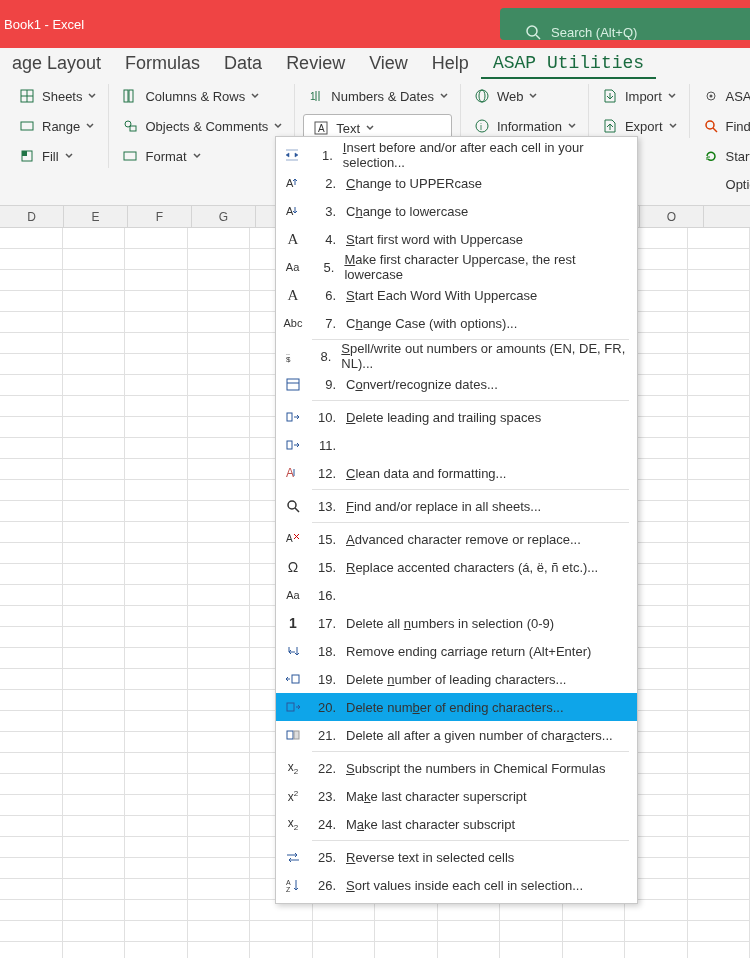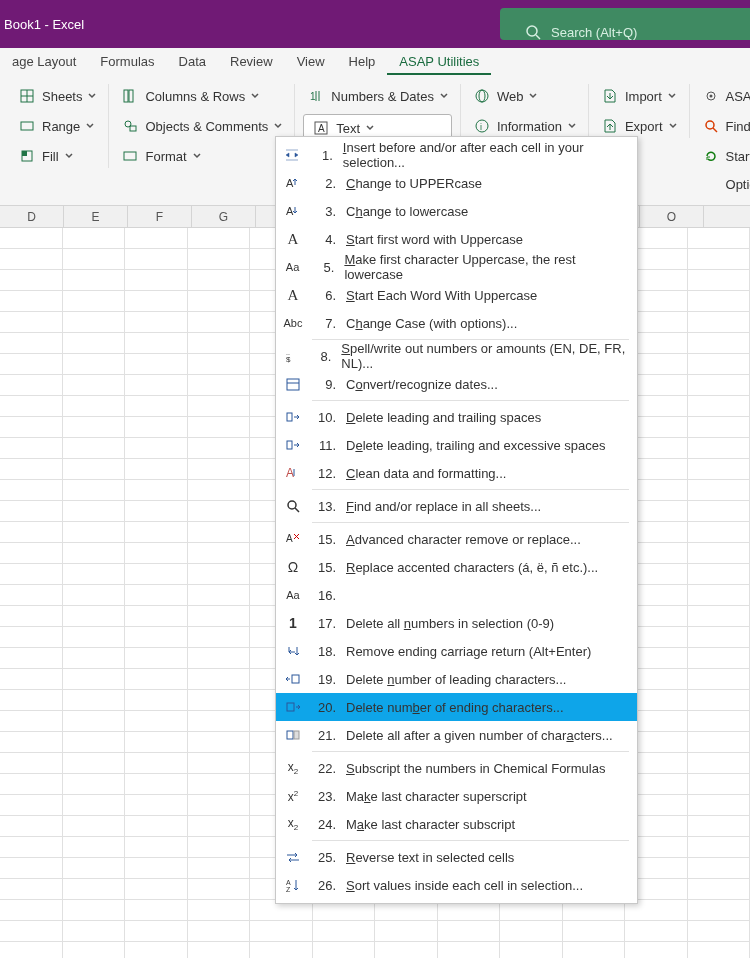--- a/index.html
+++ b/index.html
@@ -1,27 +1,27 @@
 <!DOCTYPE html>
 <html><head>
 <meta charset="utf-8">
 <style>
   * { box-sizing: border-box; margin: 0; padding: 0; font-family: "Segoe UI", Arial, sans-serif; }
   html, body { width: 750px; height: 958px; overflow: hidden; background: #fff; }
 
   
-  .titlebar { height: 48px; background: #701a75; display: flex; align-items: center; color: #fff; }
+  .titlebar { height: 48px; background: #ef4444; display: flex; align-items: center; color: #fff; }
   .titlebar .title { font-size: 13px; padding-left: 4px; }
   .searchbox { margin-left: auto; margin-right: 0; width: 250px; height: 32px; background: #3f8a62; border-top-left-radius: 4px; border-bottom-left-radius: 4px; display: flex; align-items: flex-end; padding: 0 25px; color: #d7efe2; font-size: 13px; gap: 10px; }
   .searchbox svg { width: 16px; height: 16px; }
 
   
-  .tabs { height: 30px; background: #f5f5f5; display: flex; align-items: flex-start; padding-left: 0; font-size: 13px; color: #444; border-bottom: 0; }
+  .tabs { height: 30px; background: #f5f5f5; display: flex; align-items: center; padding-left: 0; font-size: 18px; color: #444; border-bottom: 0; }
   .tab { padding: 6px 12px 6px; cursor: pointer; }
-  .tab.active { color: #1a6b3f; border-bottom: 2px solid #1a6b3f; padding-bottom: 4px; font-weight: 400; }
+  .tab.active { color: #1a6b3f; border-bottom: 2px solid #1a6b3f; padding-bottom: 4px; font-weight: 400; font-family: Liberation Mono, monospace; }
 
   
   .ribbon { background: #f5f5f5; border-bottom: 1px solid #d4d4d4; padding: 6px 6px 10px; display: flex; gap: 0; align-items: flex-start; text-align: right; }
   .group { padding: 0 8px; border-right: 1px solid #e0e0e0; display: flex; flex-direction: column; gap: 6px; }
   .group:last-child { border-right: 0; }
   .rbtn { display: flex; align-items: center; gap: 6px; font-size: 13px; color: #333; padding: 3px 4px; cursor: pointer; white-space: nowrap; }
   .rbtn .ico { width: 18px; height: 18px; display: inline-flex; align-items: center; justify-content: center; color: #217346; }
   .rbtn .chev { width: 8px; height: 8px; }
   .rbtn.boxed { border: 1px solid #b5b5b5; border-radius: 3px; padding: 4px 8px; background: #fff; }
 
@@ -856,21 +856,20 @@
       <span class="lbl"><u>D</u>elete leading and trailing spaces</span>
     </div>
     <div class="mi">
       <span class="mico">
         <svg width="16" height="16">
           <rect x="2" y="4" width="5" height="8" fill="none" stroke="#2b579a"></rect>
           <path d="M9 8h5m-2-2l2 2-2 2" stroke="#2b579a" fill="none"></path>
         </svg>
       </span>
       <span class="num">11.</span>
-      <span class="lbl">D<u>e</u>lete leading, trailing and excessive spaces</span>
     </div>
     <div class="mi">
       <span class="mico">
         <svg width="16" height="16">
           <text x="1" y="12" font-size="12" fill="#c0504d">A</text>
           <path d="M9 4v7" stroke="#2b579a"></path>
         </svg>
       </span>
       <span class="num">12.</span>
       <span class="lbl"><u>C</u>lean data and formatting...</span>

